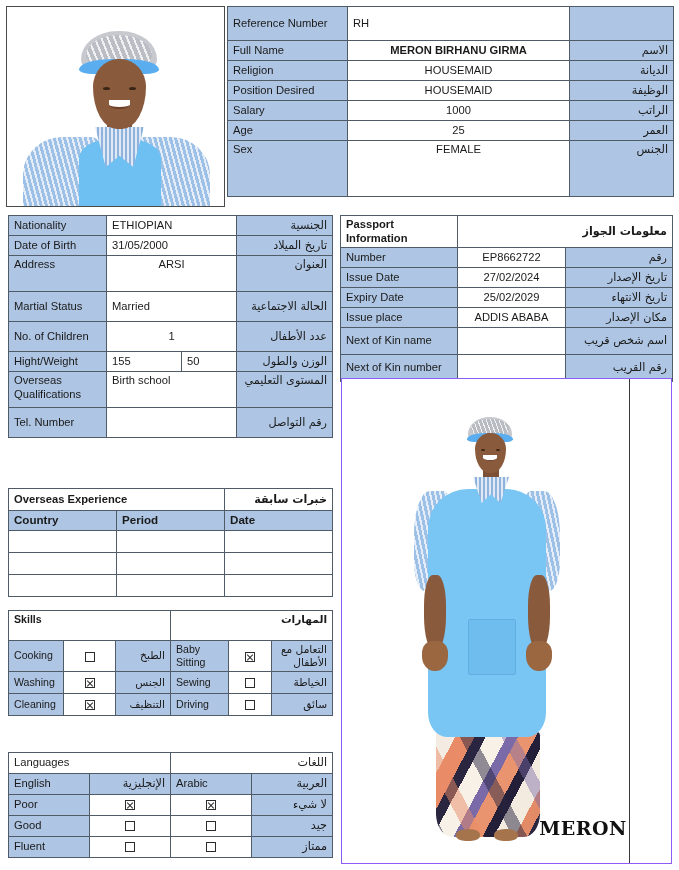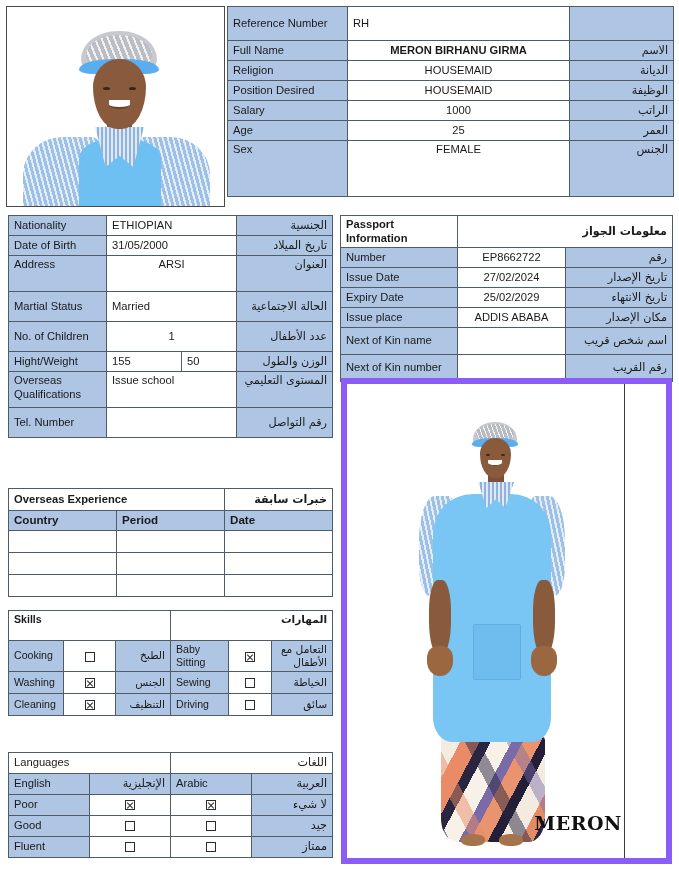--- a/index.html
+++ b/index.html
@@ -86,21 +86,21 @@
     width: 332px;
   }
   #passport-info td { height: 20px; }
   #passport-info tr.h2 td { height: 27px; }
 
   
   #photo-panel {
     position: absolute;
     left: 341px; top: 378px;
     width: 331px; height: 486px;
-    border: 6px solid #8b5cf6;
+    border: 1px solid #8b5cf6;
     background: #fff;
   }
   #photo-panel .photo-main {
     position: absolute;
     left: 0; top: 0; right: 41px; bottom: 0;
     border-right: 1px solid #3a3a3a;
     overflow: hidden;
   }
   #photo-panel .photo-side {
     position: absolute;
@@ -408,21 +408,21 @@
       <td class="blue ar">عدد الأطفال</td>
     </tr>
     <tr>
       <td class="blue">Hight/Weight</td>
       <td class="white">155</td>
       <td class="white">50</td>
       <td class="blue ar">الوزن والطول</td>
     </tr>
     <tr class="h3">
       <td class="blue" style="vertical-align:top">Overseas Qualifications</td>
-      <td class="white" colspan="2" style="vertical-align:top">Issue school</td>
+      <td class="white" colspan="2" style="vertical-align:top">Birth school</td>
       <td class="blue ar" style="vertical-align:top">المستوى التعليمي</td>
     </tr>
     <tr class="h2">
       <td class="blue">Tel. Number</td>
       <td class="white" colspan="2"></td>
       <td class="blue ar">رقم التواصل</td>
     </tr>
   </tbody>
 </table>
 

